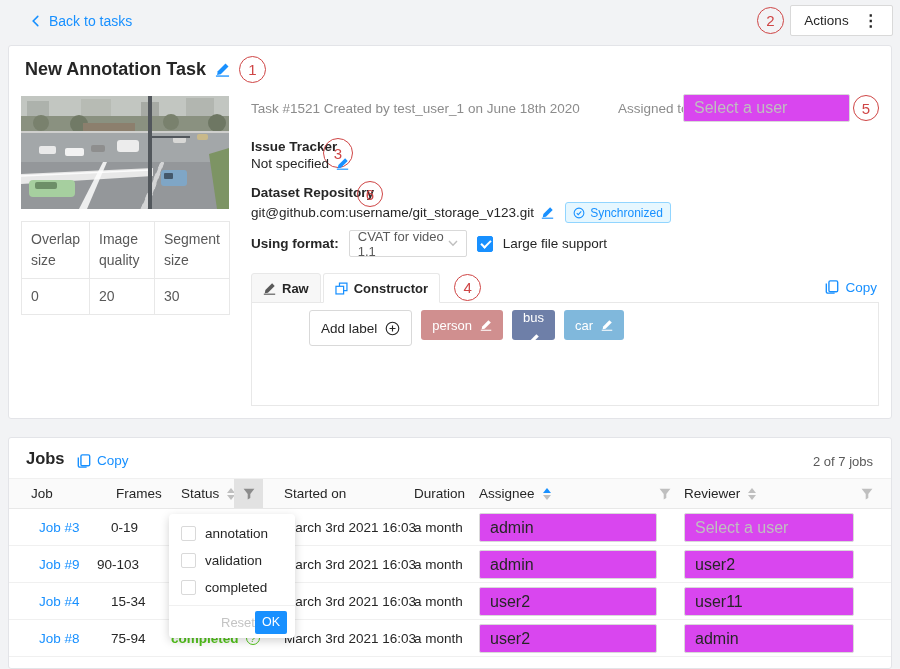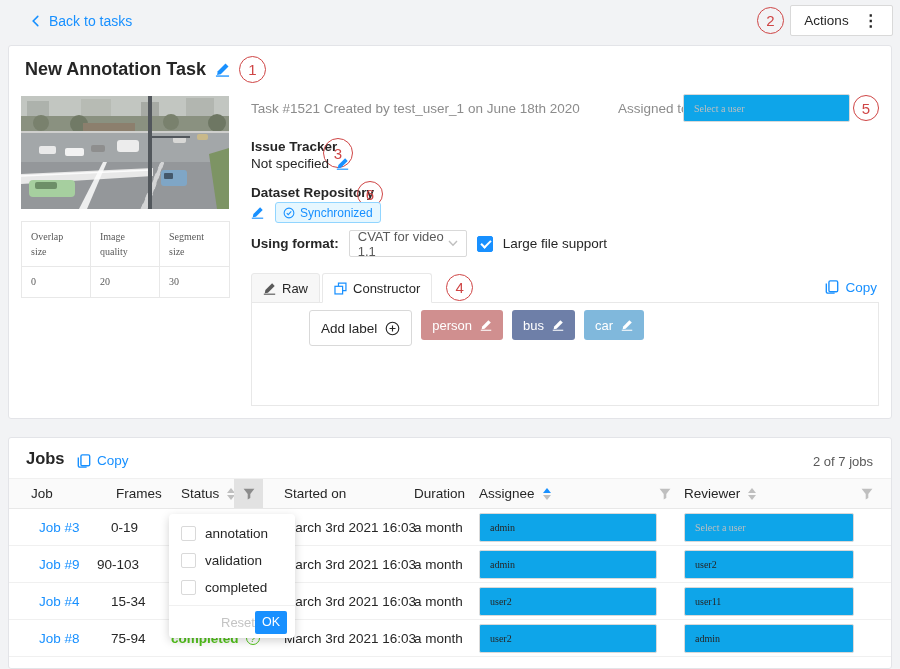--- a/index.html
+++ b/index.html
@@ -19,22 +19,22 @@
   .card {
     position:absolute; left:8px; width:884px;
     background:#fff; border:1px solid #e3e4e8; border-radius:3px;
   }
   .circle-num {
     width:27px; height:27px; border:1.7px solid #cf4545; border-radius:50%;
     color:#cf4545; display:flex; align-items:center; justify-content:center;
     font-size:15px; line-height:1; background:transparent; flex:none;
   }
   .ant-input {
-    border:1px solid #d9d9d9; border-radius:2px; background:#0ea5e9;
-    font-family:Liberation Serif, serif; font-size:10px; color:#262626;
+    border:1px solid #d9d9d9; border-radius:2px; background:#d946ef;
+    font-family:Liberation Sans, sans-serif; font-size:16px; color:#262626;
     padding:0 10px; height:29px; outline:none;
   }
   .ant-input::placeholder { color:#bfbfbf; }
 
   
   .back-link { position:absolute; left:30px; top:13px; display:flex; align-items:center; gap:8px;
                color:#1890ff; font-size:14px; cursor:pointer; text-decoration:none; }
   .actions-btn { position:absolute; left:790px; top:5px; width:103px; height:31px;
                  background:#fff; border:1px solid #d9d9d9; border-radius:2px;
                  display:flex; align-items:center; justify-content:center; gap:14px;
@@ -45,21 +45,21 @@
   #task-card { top:45px; height:374px; }
   .title-row { position:absolute; left:16px; top:10px; display:flex; align-items:center; gap:9px; }
   .task-title { font-size:18px; font-weight:600; color:#262626; margin:0; }
   .edit-ic { color:#1890ff; cursor:pointer; display:inline-flex; }
 
   .preview { position:absolute; left:12px; top:50px; width:208px; height:113px; overflow:hidden; }
 
   .params { position:absolute; left:12px; top:175px; width:209px;
             display:grid; grid-template-columns:1fr 1fr 1fr;
             border:1px solid #e8e8e8; background:#fff; }
-  .p-cell { padding:7px 9px; font-size:10px; color:#595959; border-right:1px solid #e8e8e8;font-family:Liberation Serif, serif; }
+  .p-cell { padding:7px 9px; font-size:14px; color:#595959; border-right:1px solid #e8e8e8; }
   .p-cell:nth-child(3n) { border-right:none; }
   .p-h { border-bottom:1px solid #e8e8e8; line-height:1.5; }
   .p-v { padding:9px 9px 10px; }
 
   .meta-text { position:absolute; left:242px; top:55px; color:#8c8c8c; }
   .assigned-label { position:absolute; left:609px; top:55px; color:#8c8c8c; }
   .assignee-input { position:absolute; left:674px; top:48px; width:167px; height:28px; }
 
   .sec-label { position:absolute; color:#262626; font-weight:700; }
   .sec-value { position:absolute; display:flex; align-items:center; gap:7px; color:#262626; }
@@ -76,21 +76,21 @@
   .cb.checked { background:#1890ff; border:1px solid #1890ff; }
   .cb.checked::after { content:""; position:absolute; left:5px; top:1.5px; width:4px; height:8px;
                        border-right:2px solid #fff; border-bottom:2px solid #fff; transform:rotate(45deg); }
   .cb.empty { background:#fff; border:1px solid #d9d9d9; }
   .cb-label { color:#262626; }
 
   .tabbar { position:absolute; left:242px; top:226px; width:628px; height:31px;
             border-bottom:1px solid #e8e8e8; display:flex; align-items:flex-end; gap:2px; }
   .tab { height:30px; display:inline-flex; align-items:center; gap:6px; padding:0 11px;
          font-size:13px; border:1px solid #e8e8e8; border-radius:3px 3px 0 0;
-         position:relative; top:1px; cursor:pointer; color:#262626; }
+         position:relative; top:1px; cursor:pointer; color:#262626;font-weight:bold; }
   .tab.inactive { background:#f7f7f7; }
   .tab.active { background:#fff; border-bottom-color:#fff; }
   .tab .ic-gray { color:#595959; }
   .tab .ic-blue { color:#1890ff; }
   .tabbar .circle-num { align-self:center; margin-left:12px; top:0; }
   .copy-link { margin-left:auto; align-self:center; display:inline-flex; align-items:center; gap:6px;
                color:#1890ff; font-size:13.5px; cursor:pointer; margin-right:2px; text-decoration:none; }
 
   .constructor-box { position:absolute; left:242px; top:257px; width:628px; height:103px;
                      border:1px solid #e8e8e8; border-top:none; background:#fff;
@@ -236,20 +236,21 @@
         <svg class="i" width="13" height="13" viewBox="0 0 16 16">
             <path d="M11.2 1.6l3.2 3.2-8.3 8.3-3.9.7.7-3.9z" fill="currentColor"></path>
             <rect x="1" y="14.3" width="14" height="1.4" fill="currentColor"></rect>
           </svg>
       </span>
     </span>
 
     <span class="sec-label" style="left:242px; top:139px;">Dataset Repository</span>
     <span class="circle-num abs" style="left:348px; top:135px; width:26px; height:26px;">6</span>
     <span class="sec-value" style="left:242px; top:156px;">
+      <span>git@github.com:username/git_storage_v123.git</span>
       <span class="edit-ic">
         <svg class="i" width="13" height="13" viewBox="0 0 16 16">
             <path d="M11.2 1.6l3.2 3.2-8.3 8.3-3.9.7.7-3.9z" fill="currentColor"></path>
             <rect x="1" y="14.3" width="14" height="1.4" fill="currentColor"></rect>
           </svg>
       </span>
       <span class="sync-badge">
         <span style="display:inline-flex;">
           <svg class="i" width="12" height="12" viewBox="0 0 16 16">
               <circle cx="8" cy="8" r="6.5" fill="none" stroke="currentColor" stroke-width="1.4"></circle>
@@ -317,21 +318,21 @@
       </button>
       <span class="label-tag" style="background: rgb(208, 143, 143);">
         <span>person</span>
         <span class="edit-ic">
           <svg class="i" width="12" height="12" viewBox="0 0 16 16">
               <path d="M11.2 1.6l3.2 3.2-8.3 8.3-3.9.7.7-3.9z" fill="currentColor"></path>
               <rect x="1" y="14.3" width="14" height="1.4" fill="currentColor"></rect>
             </svg>
         </span>
       </span>
-      <span class="label-tag" style="background: rgb(110, 127, 168);">
+      <span class="label-tag" style="background: rgb(110, 127, 168); flex-direction: column;">
         <span>bus</span>
         <span class="edit-ic">
           <svg class="i" width="12" height="12" viewBox="0 0 16 16">
               <path d="M11.2 1.6l3.2 3.2-8.3 8.3-3.9.7.7-3.9z" fill="currentColor"></path>
               <rect x="1" y="14.3" width="14" height="1.4" fill="currentColor"></rect>
             </svg>
         </span>
       </span>
       <span class="label-tag" style="background: rgb(128, 184, 220);">
         <span>car</span>

